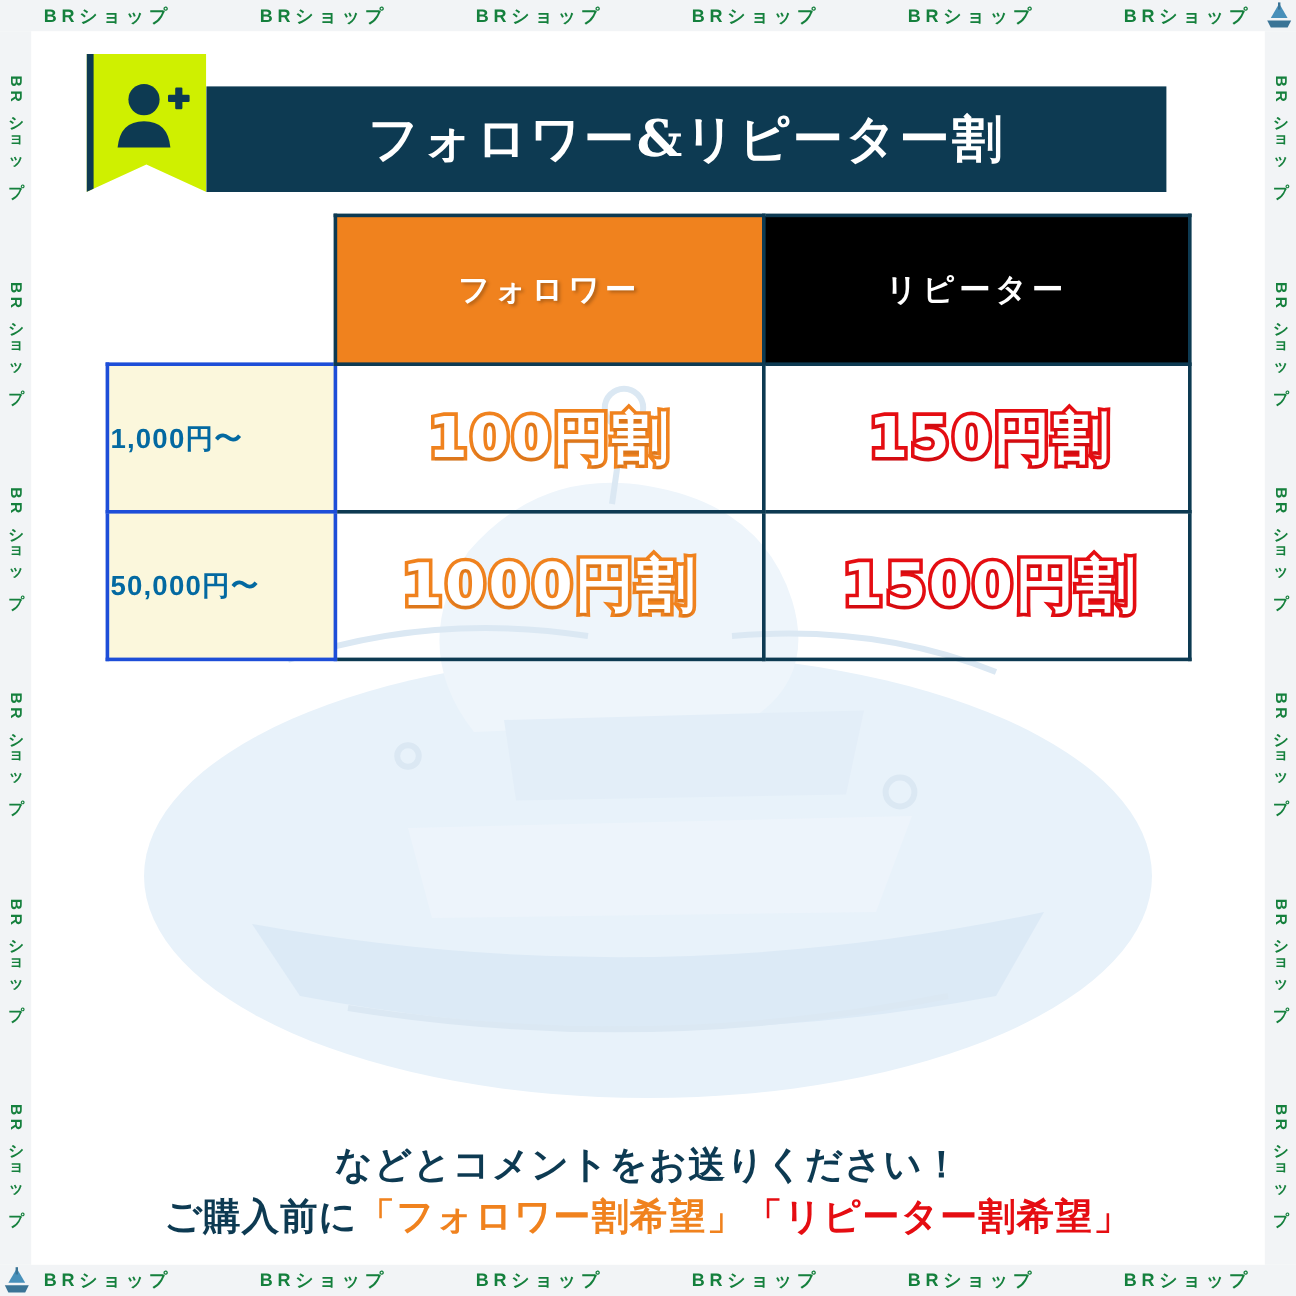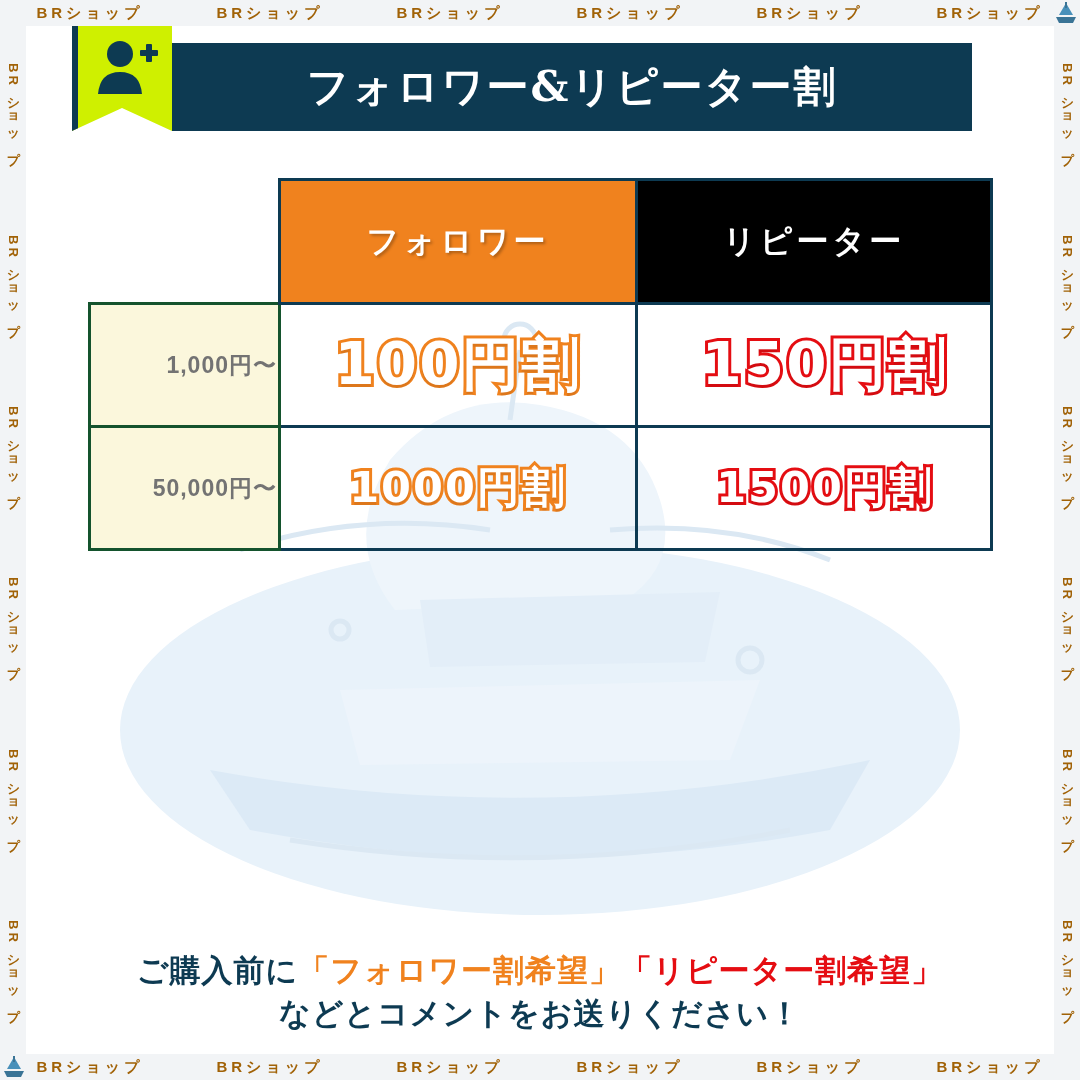--- a/index.html
+++ b/index.html
@@ -16,21 +16,21 @@
     position: relative;
     width: 1080px; height: 1080px;
     background: #ffffff;
     overflow: hidden;
   }
 
   
   .wm-strip {
     position: absolute;
     background: #f2f4f6;
-    color: #a16207;
+    color: #15803d;
     font-size: 15px;
     letter-spacing: 4px;
     font-weight: bold;
     display: flex;
     align-items: center;
     overflow: hidden;
     white-space: nowrap;
     z-index: 5;
   }
   .wm-top { left: 0; top: 0; width: 1080px; height: 26px; justify-content: space-around; }
@@ -68,21 +68,21 @@
   .content {
     position: absolute;
     left: 0; top: 0;
     width: 1080px; height: 1080px;
     z-index: 3;
   }
 
   
   .header {
     position: absolute;
-    left: 72px; top: 16px;
+    left: 72px; top: 45px;
     width: 900px; height: 115px;
   }
   .header-badge {
     position: absolute;
     left: 0; top: 0;
     width: 100px; height: 115px;
     background: #cff000;
     clip-path: polygon(0 0, 100% 0, 100% 100%, 50% 80%, 0 100%);
     border-left: 6px solid #0d3a52;
     z-index: 2;
@@ -118,54 +118,54 @@
     width: 904px;
   }
   table.pricing col.c-label { width: 190px; }
   table.pricing col.c-follow { width: 357px; }
   table.pricing col.c-repeat { width: 355px; }
 
   th.blank { border: none; background: transparent; }
   th.head {
     height: 124px;
     color: #ffffff;
-    font-size: 32px;
+    font-size: 26px;
     font-weight: bold;
     letter-spacing: 4px;
     border: 3px solid #0d3a52;
     text-shadow: 2px 2px 3px rgba(0,0,0,.28);
   }
   th.head-follow { background: #f0821e; }
   th.head-repeat { background: #000000; }
 
   td.row-label {
     height: 123px;
     background: #fbf7dc;
-    border: 3px solid #14532d;
-    text-align: right;
+    border: 3px solid #1d4ed8;
+    text-align: left;
     font-size: 23px;
     font-weight: bold;
-    color: #737373;
+    color: #0369a1;
     letter-spacing: 1px;
   }
   td.cell {
     height: 123px;
     border: 3px solid #0d3a52;
     text-align: center;
     background: transparent;
   }
   .amount {
     font-family: "DejaVu Sans", sans-serif;
     font-weight: bold;
-    font-size: 58px;
+    font-size: 47px;
     letter-spacing: 2px;
     color: #ffffff;
     white-space: nowrap;
   }
-  .amount.small { font-size: 43px; }
+  .amount.small { font-size: 49px; }
   .amount.follow {
     -webkit-text-stroke: 6px #f0821e;
     paint-order: stroke fill;
     text-shadow: 0 3px 0 rgba(0,0,0,.08);
   }
   .amount.repeat {
     -webkit-text-stroke: 6px #e50d12;
     paint-order: stroke fill;
     text-shadow: 0 3px 0 rgba(0,0,0,.08);
     margin-left: 22px;
@@ -250,24 +250,24 @@
           <tr>
             <td class="row-label">50,000円〜</td>
             <td class="cell"><span class="amount follow small">1000円割</span></td>
             <td class="cell"><span class="amount repeat small">1500円割</span></td>
           </tr>
         </tbody>
       </table>
     </div>
 
     <div class="footer">
+      <div class="footer-line">などとコメントをお送りください！</div>
       <div class="footer-line">
         <span>ご購入前に</span><span class="hl-orange">「フォロワー割希望」</span><span class="hl-red">「リピーター割希望」</span>
       </div>
-      <div class="footer-line">などとコメントをお送りください！</div>
     </div>
 
   </div>
 
   <div class="wm-strip wm-top">
     <span class="wm-text">BRショップ</span>
     <span class="wm-text">BRショップ</span>
     <span class="wm-text">BRショップ</span>
     <span class="wm-text">BRショップ</span>
     <span class="wm-text">BRショップ</span>

